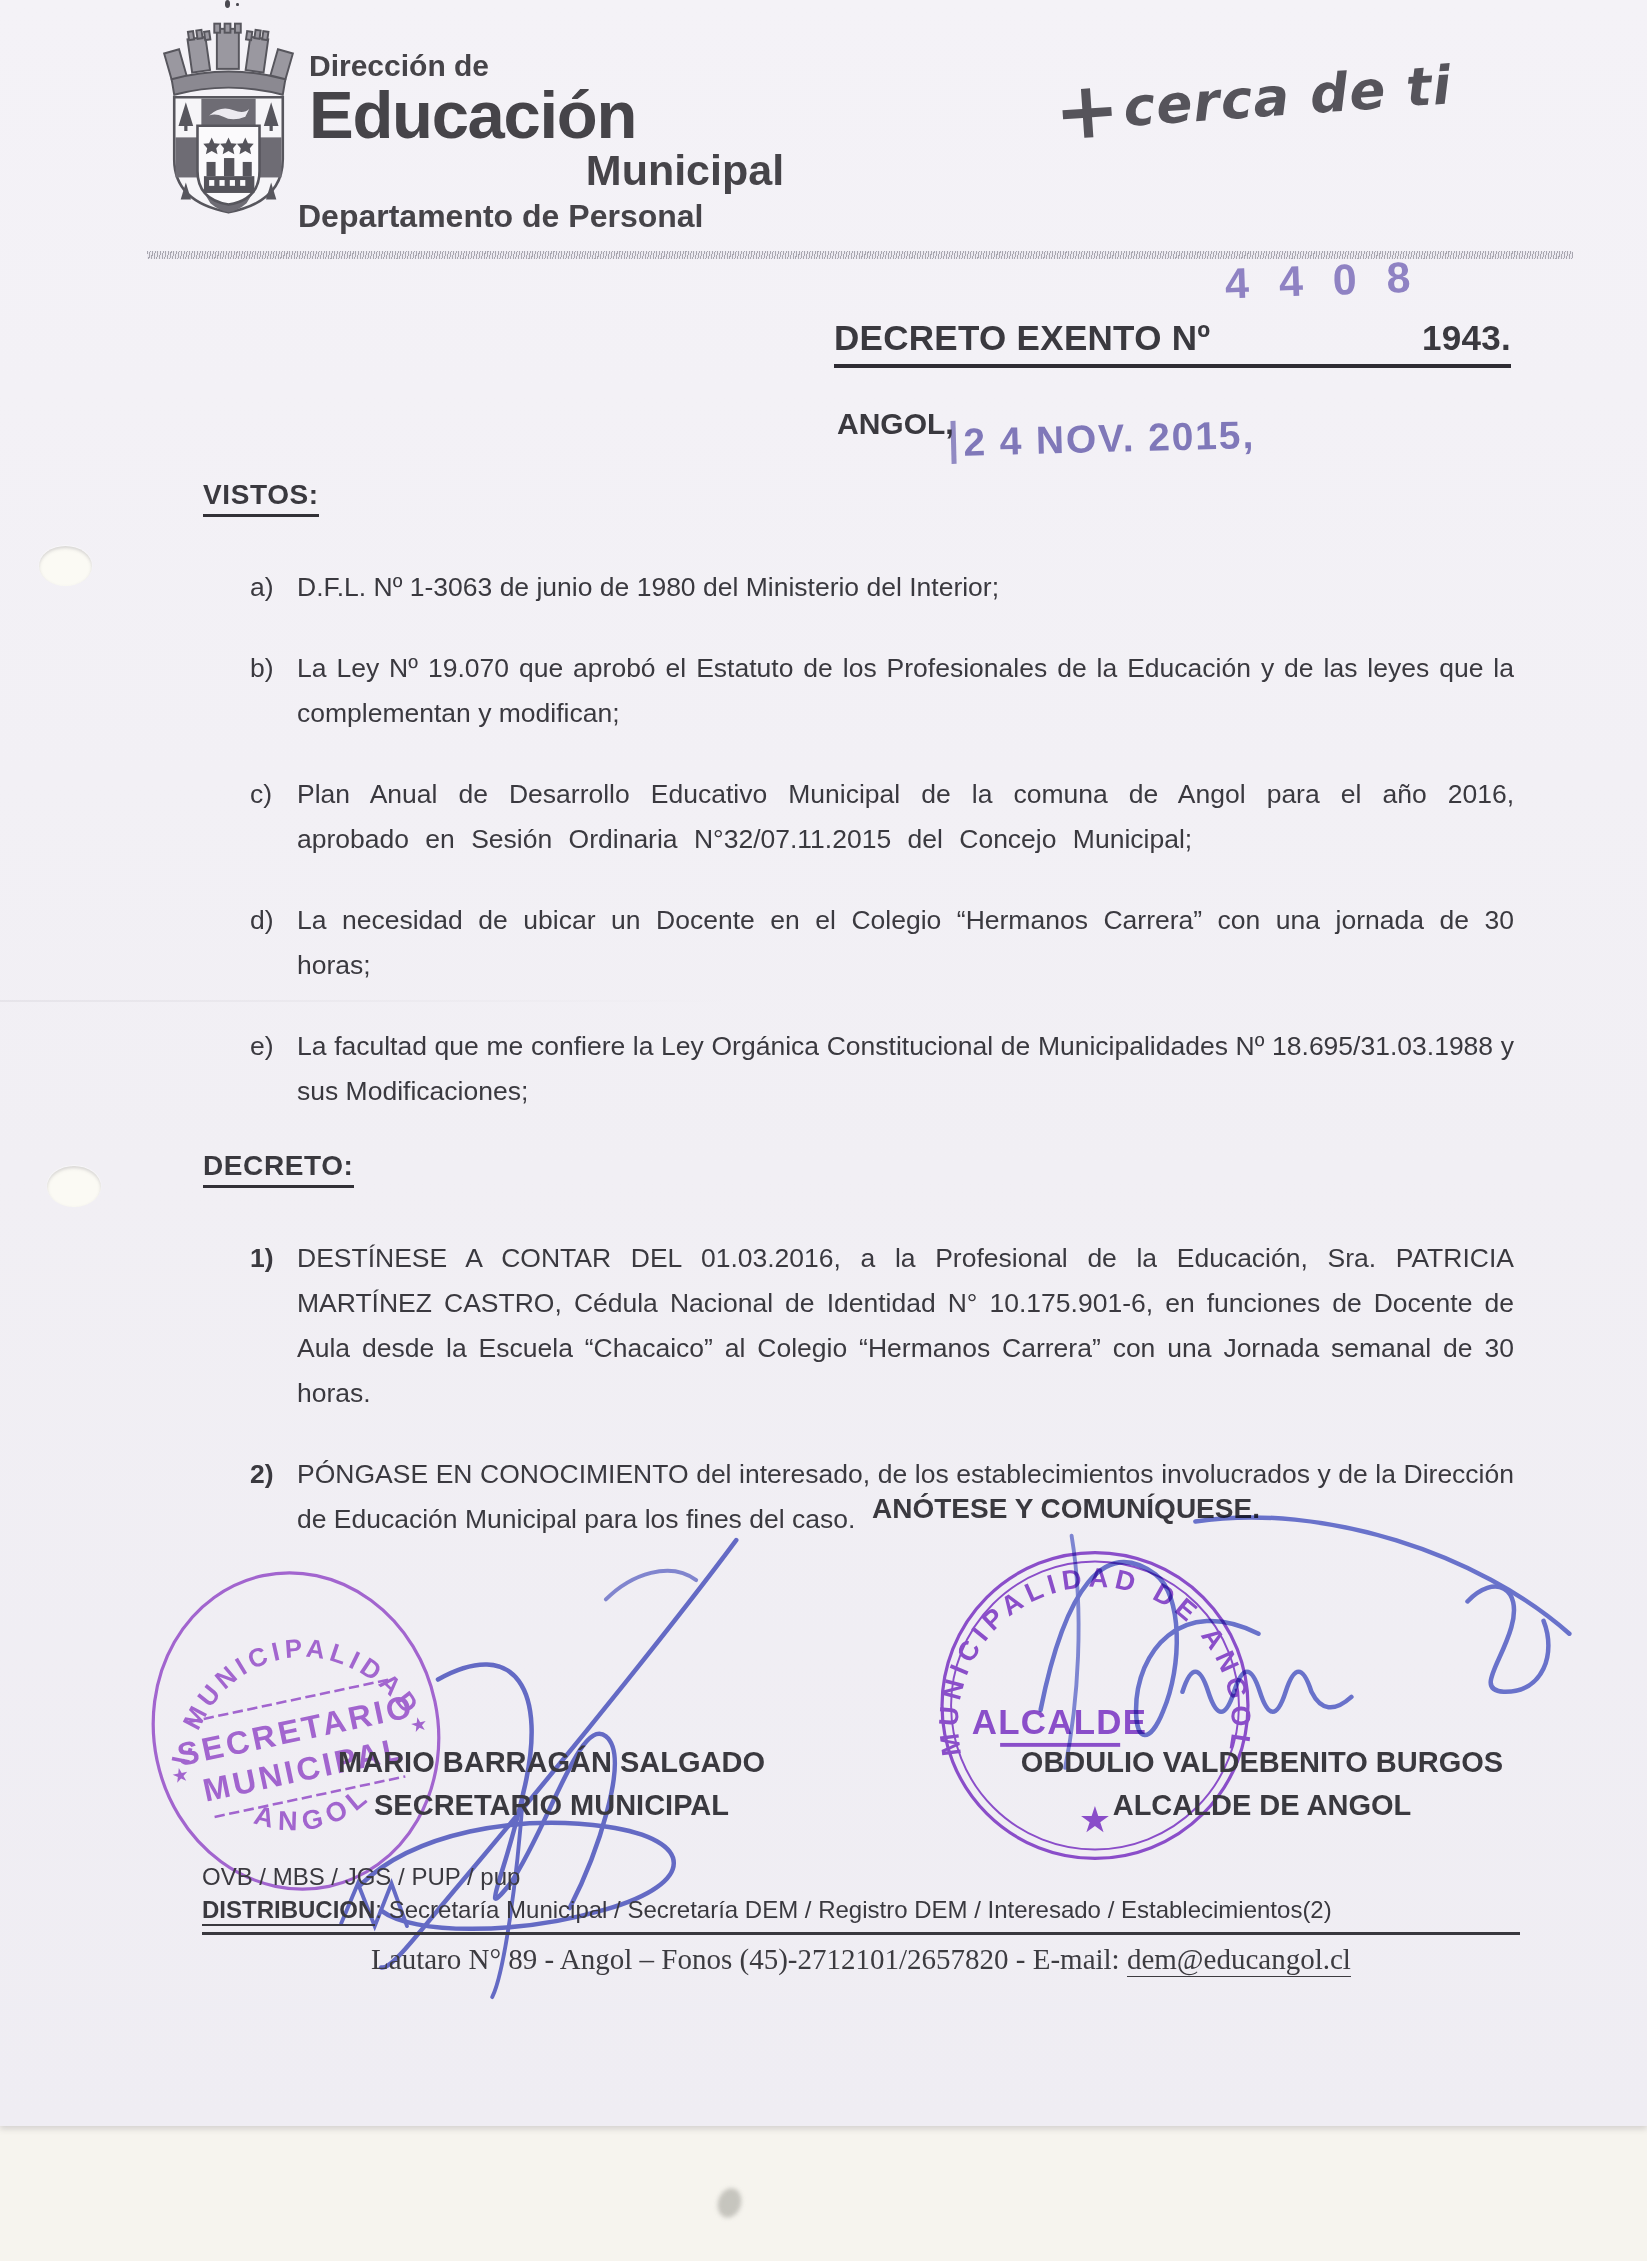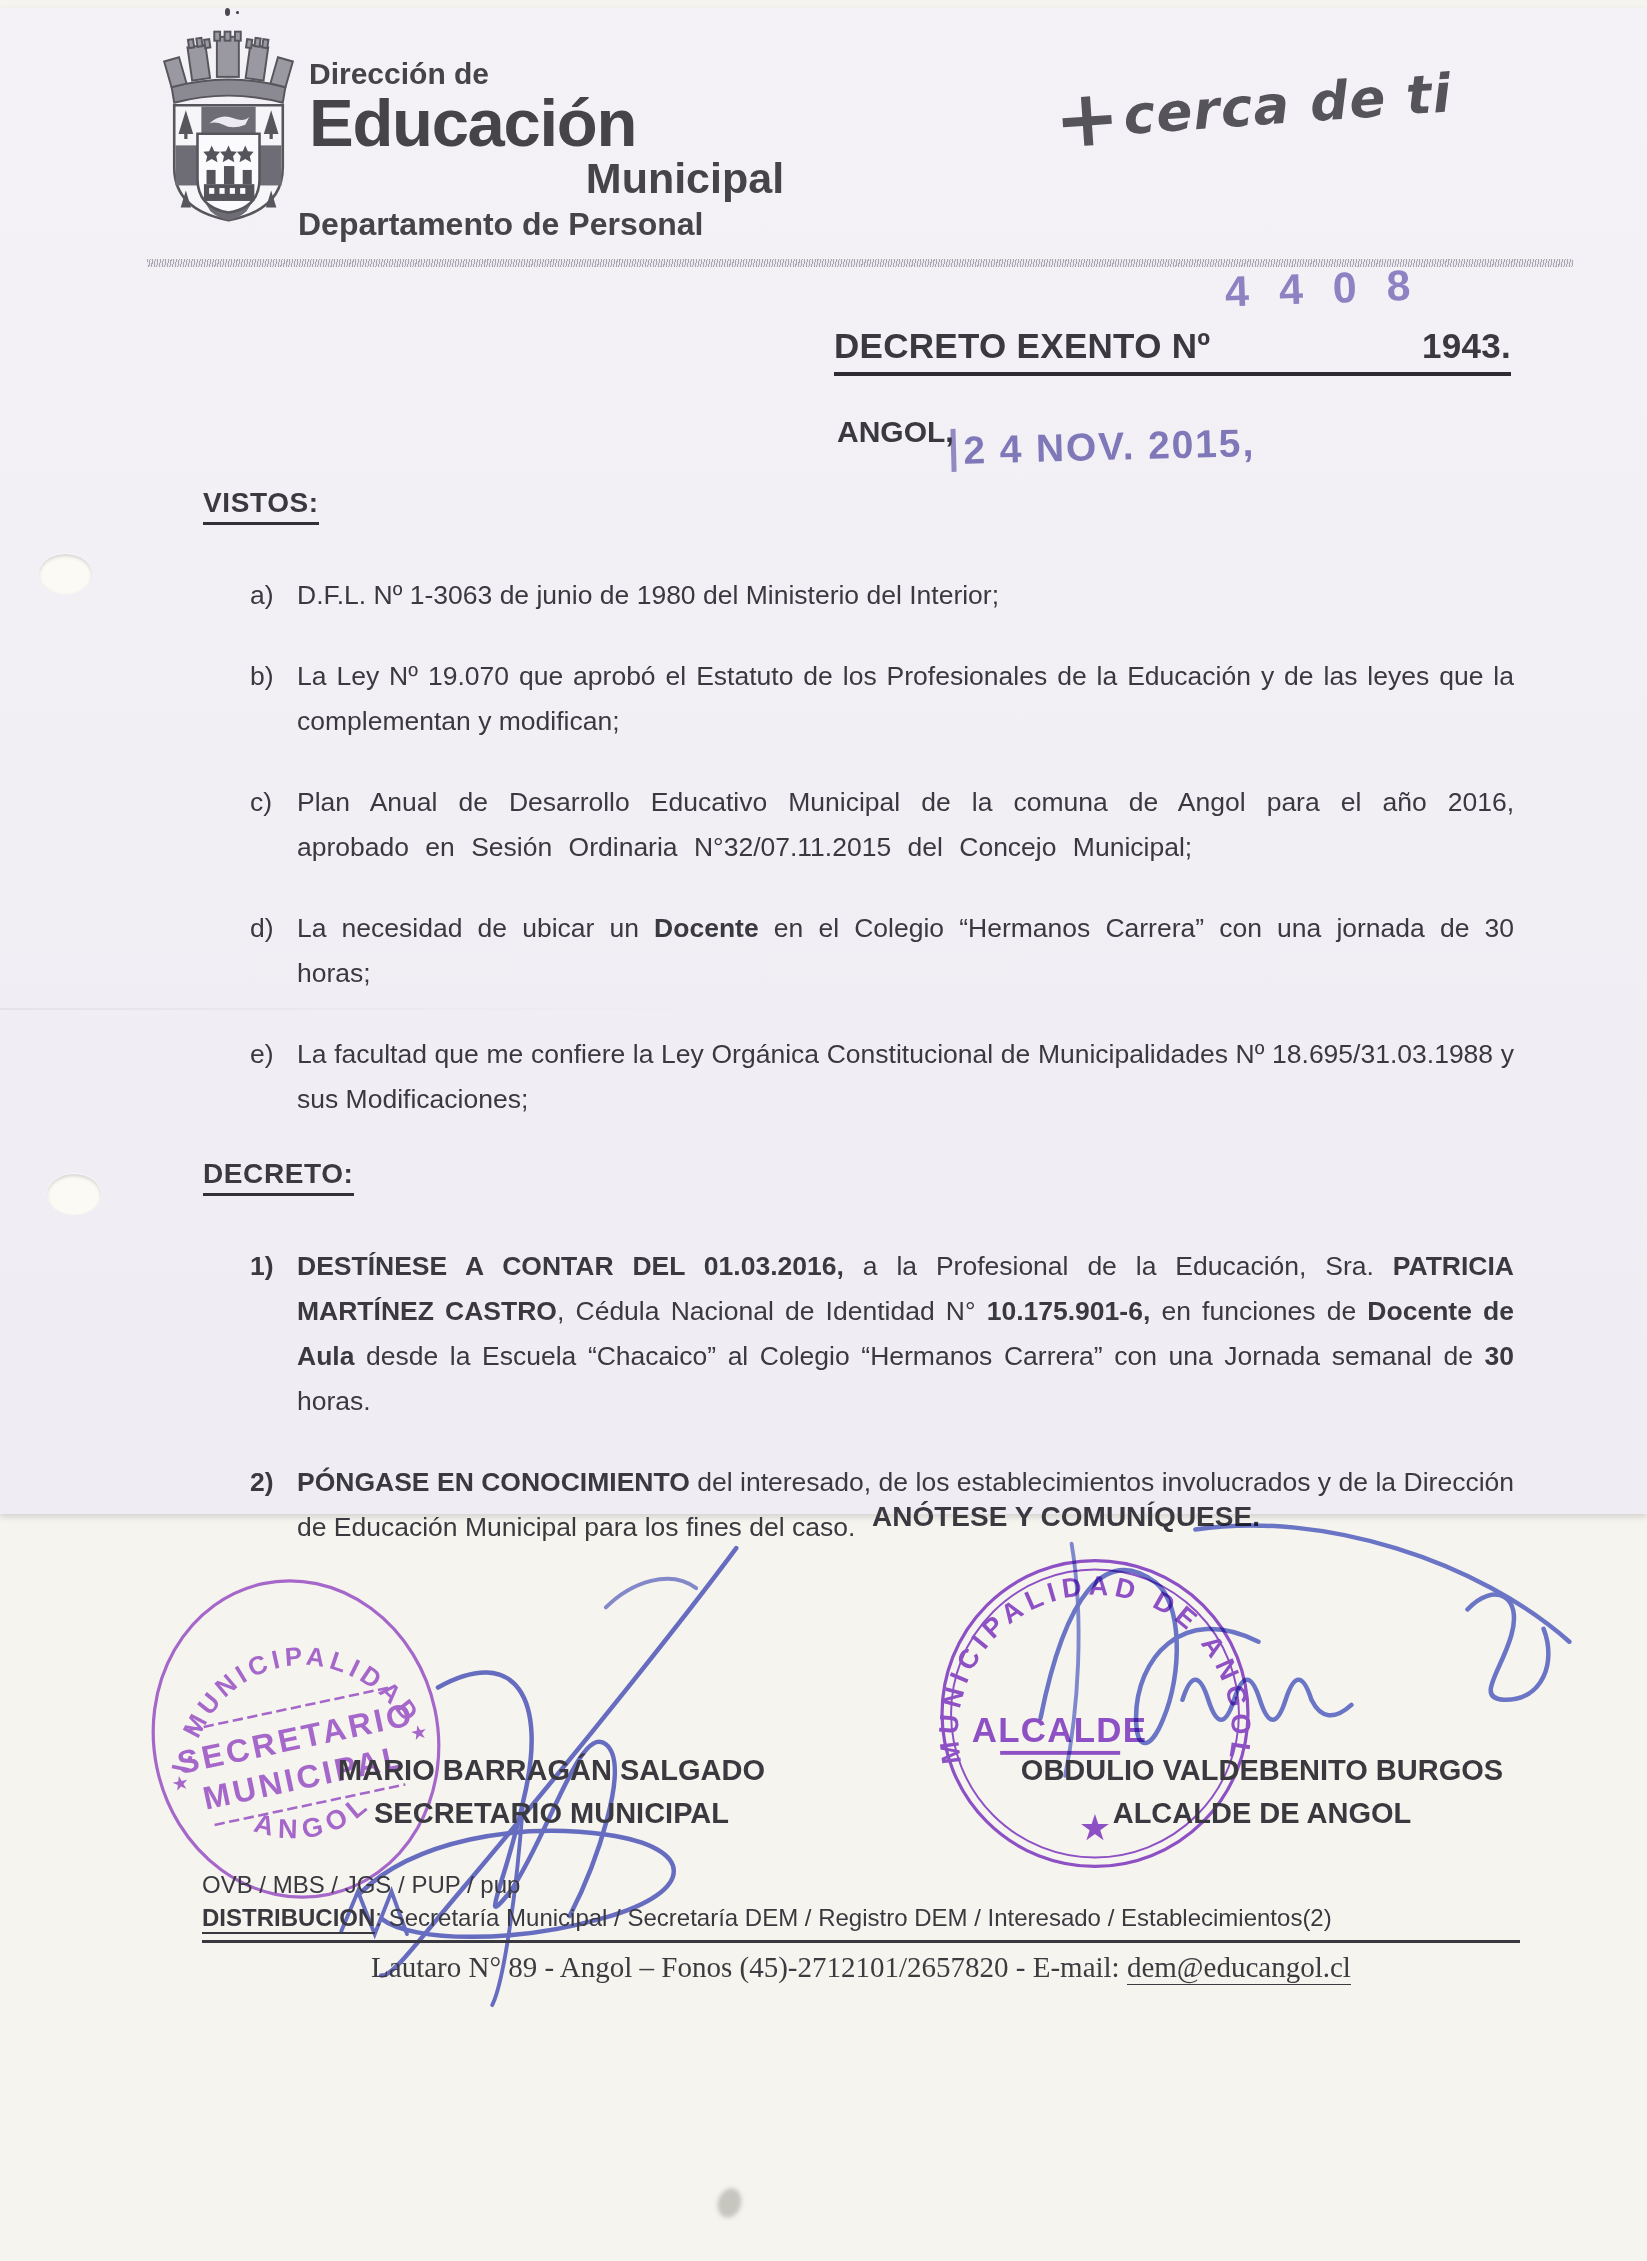--- a/index.html
+++ b/index.html
@@ -1,18 +1,18 @@
 <!DOCTYPE html>
 <html style="font-size:10.3px"><head>
 <meta charset="utf-8">
 <style>
   html,body{margin:0;padding:0;background:#e9e7e2;}
   .scan{position:relative;width:1647px;height:2261px;background:#f6f4ee;overflow:hidden;
         font-family:"Liberation Sans",sans-serif;color:#3a393f;}
-  .paper{position:absolute;left:0;top:8px;width:1647px;height:1506px;
+  .paper{position:absolute;left:0;top:0;width:1647px;height:2126px;
          background:linear-gradient(180deg,#f4f2f7 0%,#f1eff4 55%,#efedf3 100%);
          box-shadow:0 2.6px 5.8px rgba(60,55,70,.18);}
   .crease{position:absolute;left:0;top:1000px;width:743px;height:1.9px;
           background:linear-gradient(90deg,rgba(80,75,90,.07),rgba(80,75,90,0));}
   .speck{position:absolute;background:#4a4950;border-radius:50%;}
 
   
   .crest{position:absolute;left:160px;top:17px;width:137px;height:202px;}
   .h-title{position:absolute;left:309px;top:50px;width:479px;color:#464449;}
   .h1{font-size:30px;font-weight:bold;line-height:32px;}
@@ -45,21 +45,21 @@
   
   .body-flow{position:absolute;left:203px;top:479px;width:1314px;}
   .sec-head-row{margin:0 0 48px 0;}
   .sec-head{display:inline-block;font-size:28px;font-weight:bold;letter-spacing:0.6px;
             border-bottom:3.9px solid #323137;padding-bottom:3.2px;}
   .sec2{margin-top:17px;}
   .item{position:relative;box-sizing:border-box;width:1311px;padding-left:94px;
         margin-bottom:36px;font-size:26.5px;line-height:45px;text-align:justify;}
   .item .tag{position:absolute;left:47px;top:0;font-weight:normal;}
   .item.numbered .tag{font-weight:bold;}
-  .b{font-weight:bold;}
+  .b{font-weight:normal;}
   .wsC{word-spacing:9px;}
   .wsD{word-spacing:3.9px;}
   .ws1{word-spacing:2.6px;}
   .closing{position:absolute;left:872px;top:1493px;font-size:28px;font-weight:bold;}
 
   
   .stamp-left{position:absolute;left:143px;top:1563px;width:306px;height:336px;
               transform:rotate(-12deg);mix-blend-mode:multiply;opacity:.92;}
   .sig-left{position:absolute;left:244px;top:1522px;width:530px;height:479px;
             mix-blend-mode:multiply;opacity:.9;}

